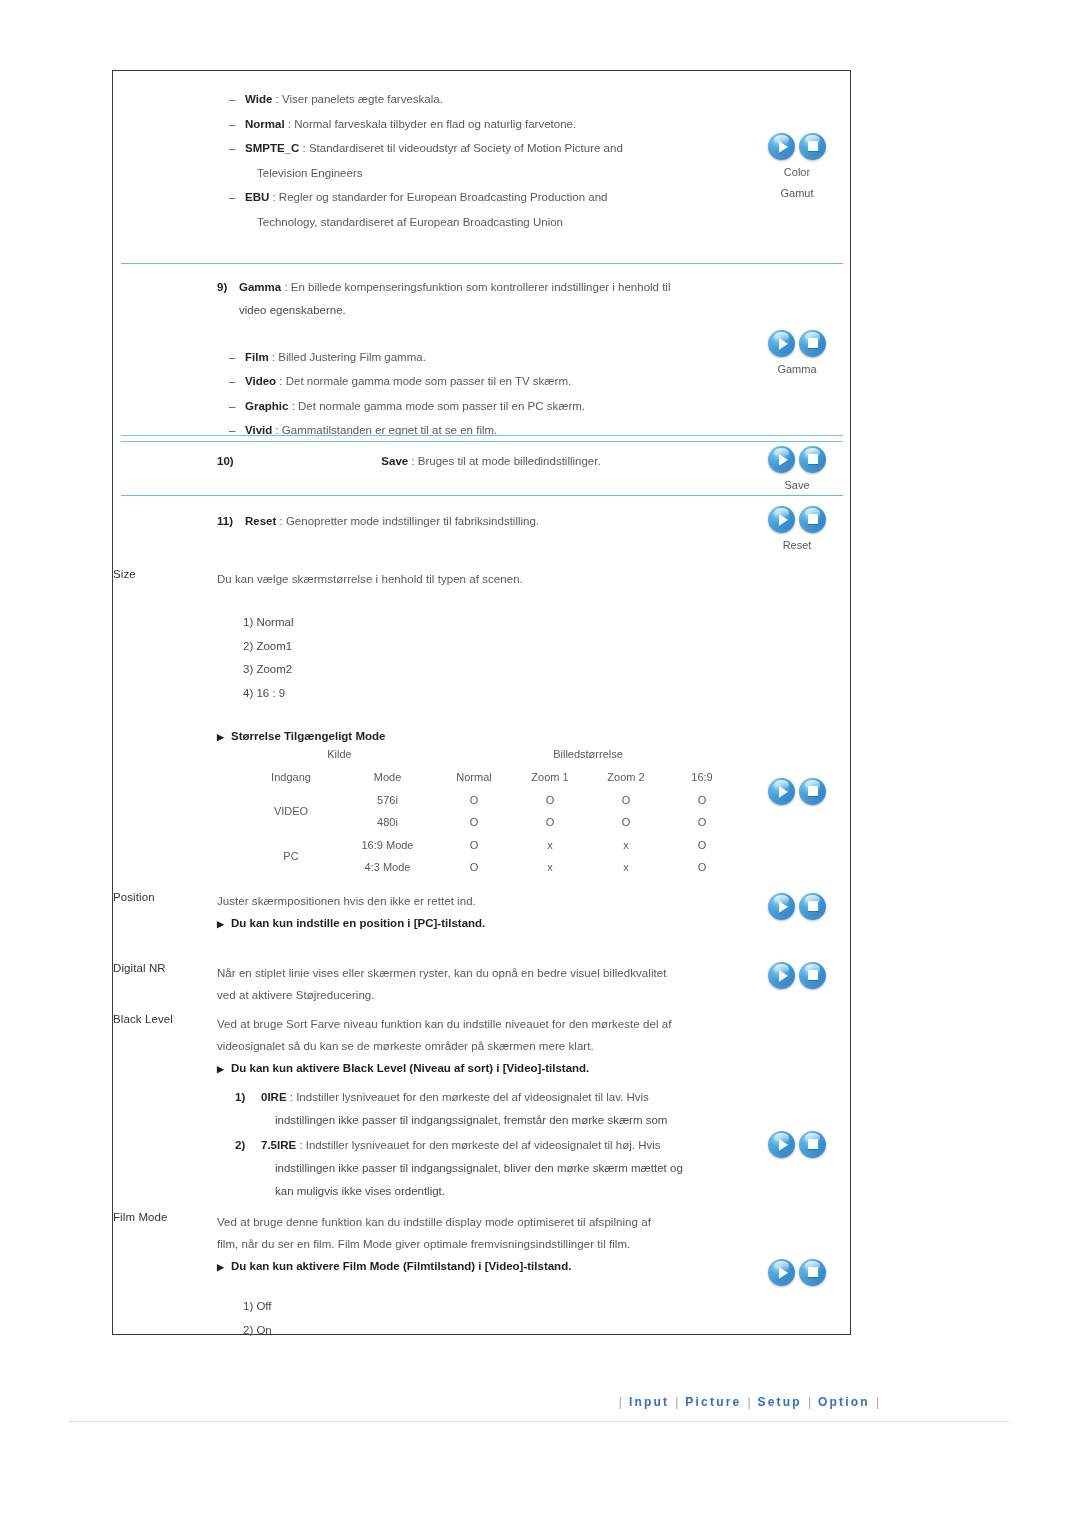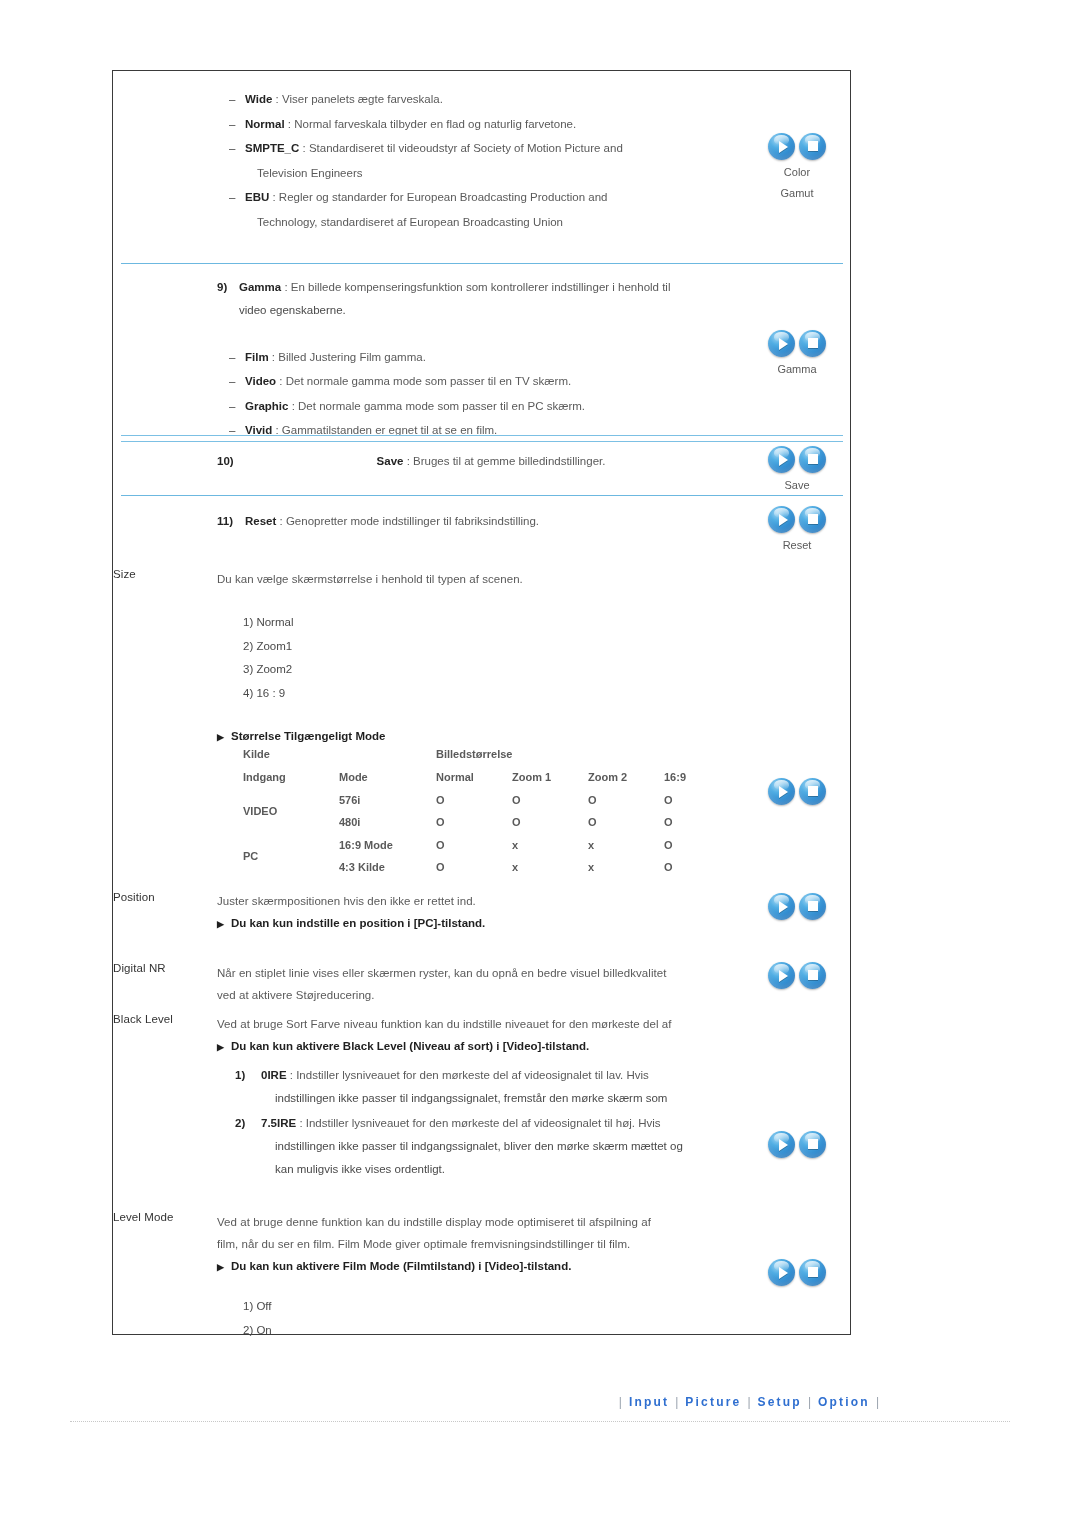--- a/index.html
+++ b/index.html
@@ -194,22 +194,22 @@
   }
 
   
   .sizetable {
     position: absolute;
     border-collapse: collapse;
     font-size: 11px;
     color: #5a5a5a;
   }
   .sizetable td, .sizetable th {
-    font-weight: bold;
-    text-align: left;
+    font-weight: normal;
+    text-align: center;
     padding: 0;
     line-height: 22.5px;
     color: #5a5a5a;
   }
   .sizetable .c-in   { width: 96px; }
   .sizetable .c-mode { width: 97px; }
   .sizetable .c-v    { width: 76px; }
   .sizetable .hdr-group { line-height: 23px; }
   .sizetable .mark { font-size: 11px; }
 
@@ -339,21 +339,21 @@
     </div>
   </div>
 
   <div class="divider double" style="top:364px;"></div>
 
   <div class="row" style="top:378px;">
     <div class="body-col">
       <div class="num-item" style="padding-left:28px;text-align:center;">
         <span class="num">10)</span>
         <span class="term">Save</span>
-        <span>: Bruges til at gemme billedindstillinger.</span>
+        <span>: Bruges til at mode billedindstillinger.</span>
       </div>
     </div>
     <div class="iconpair" style="left:638px; top:-3px;">
       <div class="balls">
         <span class="ball play"><span class="glyph"></span></span>
         <span class="ball stop"><span class="glyph"></span></span>
       </div>
       <div class="cap">Save</div>
     </div>
   </div>
@@ -436,21 +436,21 @@
     </tr>
     <tr>
       <td class="c-in" rowspan="2">PC</td>
       <td class="c-mode">16:9 Mode</td>
       <td class="c-v mark">O</td>
       <td class="c-v mark">x</td>
       <td class="c-v mark">x</td>
       <td class="c-v mark">O</td>
     </tr>
     <tr>
-      <td class="c-mode">4:3 Kilde</td>
+      <td class="c-mode">4:3 Mode</td>
       <td class="c-v mark">O</td>
       <td class="c-v mark">x</td>
       <td class="c-v mark">x</td>
       <td class="c-v mark">O</td>
     </tr>
   </tbody>
     </table>
 
   <div class="row" style="top:820px;">
     <div class="label-col">Position</div>
@@ -480,20 +480,21 @@
         <span class="ball play"><span class="glyph"></span></span>
         <span class="ball stop"><span class="glyph"></span></span>
       </div>
     </div>
   </div>
 
   <div class="row" style="top:942px;">
     <div class="label-col">Black Level</div>
     <div class="body-col" style="width:540px;">
       <div class="ptxt" style="line-height:22px;">Ved at bruge Sort Farve niveau funktion kan du indstille niveauet for den mørkeste del af</div>
+      <div class="ptxt" style="line-height:22px;">videosignalet så du kan se de mørkeste områder på skærmen mere klart.</div>
       <div class="note">
         <span class="tri">▶</span>
         <span>Du kan kun aktivere Black Level (Niveau af sort) i [Video]-tilstand.</span>
       </div>
 
       <div class="num-item" style="padding-left:44px; margin-top:6px;">
         <span class="num" style="left:18px;">1)</span>
         <span class="term">0IRE</span>
         <span>: Indstiller lysniveauet for den mørkeste del af videosignalet til lav. Hvis</span>
       </div>
@@ -510,21 +511,21 @@
 
     <div class="iconpair" style="left:638px; top:118px;">
       <div class="balls">
         <span class="ball play"><span class="glyph"></span></span>
         <span class="ball stop"><span class="glyph"></span></span>
       </div>
     </div>
   </div>
 
   <div class="row" style="top:1140px;">
-    <div class="label-col">Level Mode</div>
+    <div class="label-col">Film Mode</div>
     <div class="body-col" style="width:540px;">
       <div class="ptxt" style="line-height:22px;">Ved at bruge denne funktion kan du indstille display mode optimiseret til afspilning af</div>
       <div class="ptxt" style="line-height:22px;">film, når du ser en film. Film Mode giver optimale fremvisningsindstillinger til film.</div>
       <div class="note">
         <span class="tri">▶</span>
         <span>Du kan kun aktivere Film Mode (Filmtilstand) i [Video]-tilstand.</span>
       </div>
 
       <div style="height:18px;"></div>
 

